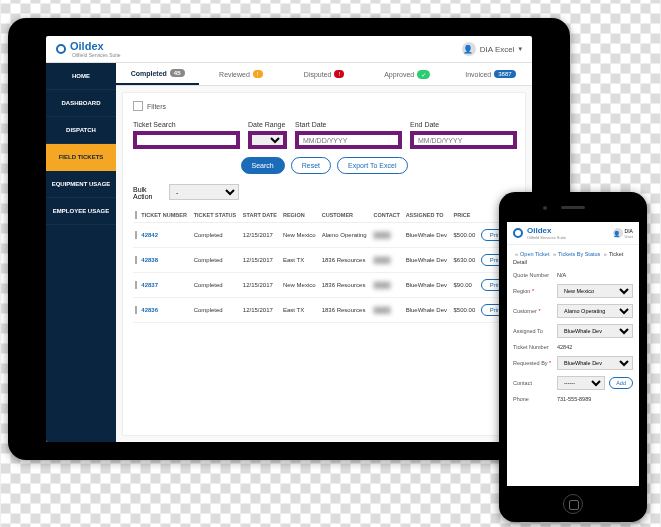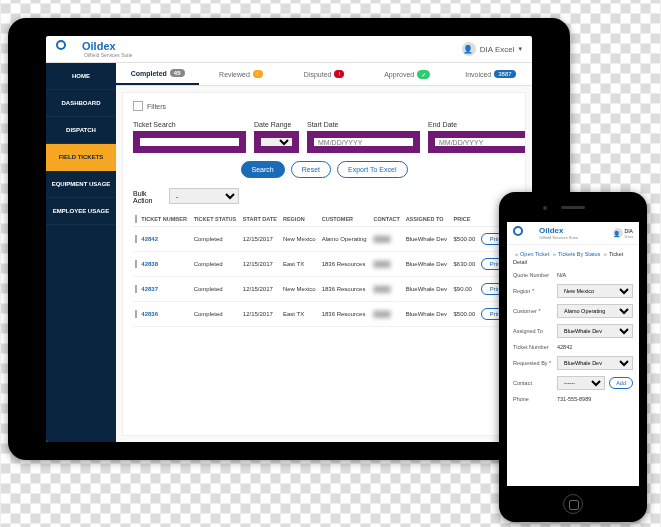--- a/index.html
+++ b/index.html
@@ -1,20 +1,20 @@
 <!DOCTYPE html>
 <html><head>
 <meta charset="utf-8">
 <style>
 *{margin:0;padding:0;box-sizing:border-box;font-family:Arial,sans-serif}
 body{background:repeating-conic-gradient(#ddd 0% 25%,#fff 0% 50%) 50%/20px 20px;width:661px;height:527px;position:relative;overflow:hidden}
 .tablet{position:absolute;left:8px;top:18px;width:562px;height:442px;background:#000;border-radius:18px;padding:18px 38px;box-shadow:0 2px 8px rgba(0,0,0,.4)}
 .tablet-screen{background:#fff;width:100%;height:100%;border-radius:2px;overflow:hidden;display:flex;flex-direction:column;font-size:8px}
 .header{display:flex;justify-content:space-between;align-items:center;padding:4px 10px;border-bottom:1px solid #e0e0e0}
-.logo{display:flex;align-items:flex-start;gap:16px}
+.logo{display:flex;align-items:center;gap:4px}
 .logo-mark{width:10px;height:10px;border:2px solid #1a6bb8;border-radius:50%;position:relative}
 .logo-text{font-size:11px;font-weight:bold;color:#1a6bb8}
 .logo-sub{font-size:5px;color:#888;margin-left:2px}
 .user{display:flex;align-items:center;gap:4px;font-size:8px;color:#555}
 .avatar{width:14px;height:14px;border-radius:50%;background:#ddd;display:flex;align-items:center;justify-content:center}
 .body{display:flex;flex:1;overflow:hidden}
 .sidebar{width:70px;background:#0a2540;display:flex;flex-direction:column}
 .nav-item{color:#fff;font-size:6px;font-weight:bold;text-align:center;padding:10px 4px;border-bottom:1px solid rgba(255,255,255,.05);cursor:pointer}
 .nav-item.active{background:#f5a623;color:#0a2540}
 .main{flex:1;background:#f9f9f9;padding:0;overflow:hidden;display:flex;flex-direction:column}
@@ -26,21 +26,21 @@
 .badge-yellow{background:#f5a623}
 .badge-red{background:#d0021b}
 .badge-green{background:#2ecc71}
 .badge-blue{background:#1a6bb8}
 .content{padding:8px 10px;flex:1;overflow:auto;background:#fff;margin:6px;border:1px solid #eee}
 .filters-row{display:flex;align-items:center;gap:4px;font-size:7px;color:#555;margin-bottom:10px}
 .checkbox{width:10px;height:10px;border:1px solid #aaa;background:#fff}
 .search-row{display:flex;gap:8px;margin-bottom:8px}
 .field{flex:1;display:flex;flex-direction:column;gap:3px}
 .field label{font-size:7px;color:#333}
-.field input,.field select{border:7px solid #701a75;padding:4px;font-size:7px;height:18px}
+.field input,.field select{border:4px solid #701a75;padding:4px;font-size:7px;height:18px}
 .btn-row{display:flex;gap:6px;justify-content:center;margin-bottom:10px}
 .btn{border-radius:10px;padding:4px 10px;font-size:7px;cursor:pointer;border:1px solid}
 .btn-primary{background:#1a6bb8;color:#fff;border-color:#1a6bb8}
 .btn-outline{background:#fff;color:#1a6bb8;border-color:#1a6bb8}
 .bulk{display:flex;align-items:flex-end;gap:6px;margin-bottom:8px;font-size:7px}
 .bulk select{border:1px solid #ccc;padding:2px;font-size:7px;width:70px;height:16px}
 table{width:100%;border-collapse:collapse;font-size:6px}
 th{text-align:left;padding:4px 2px;color:#555;font-weight:bold;border-bottom:1px solid #eee;font-size:5.5px}
 td{padding:6px 2px;border-bottom:1px solid #f0f0f0;color:#333}
 .ticket-link{color:#1a6bb8;font-weight:bold;cursor:pointer}

